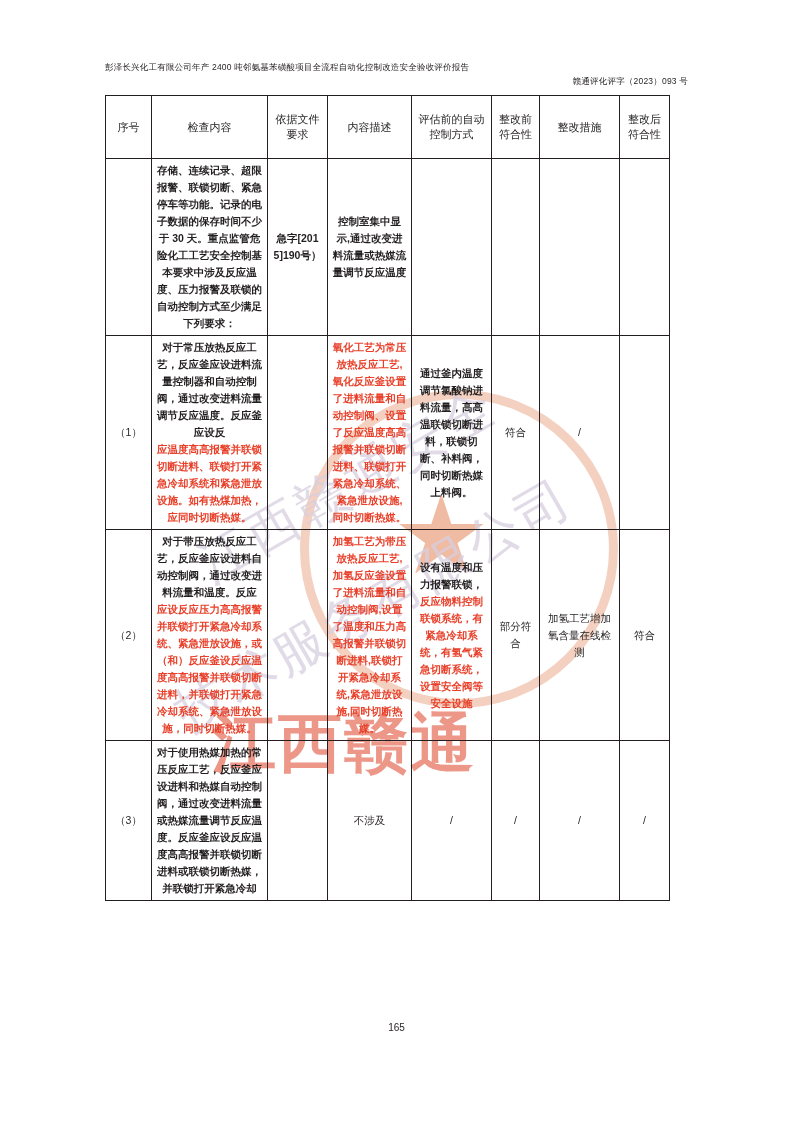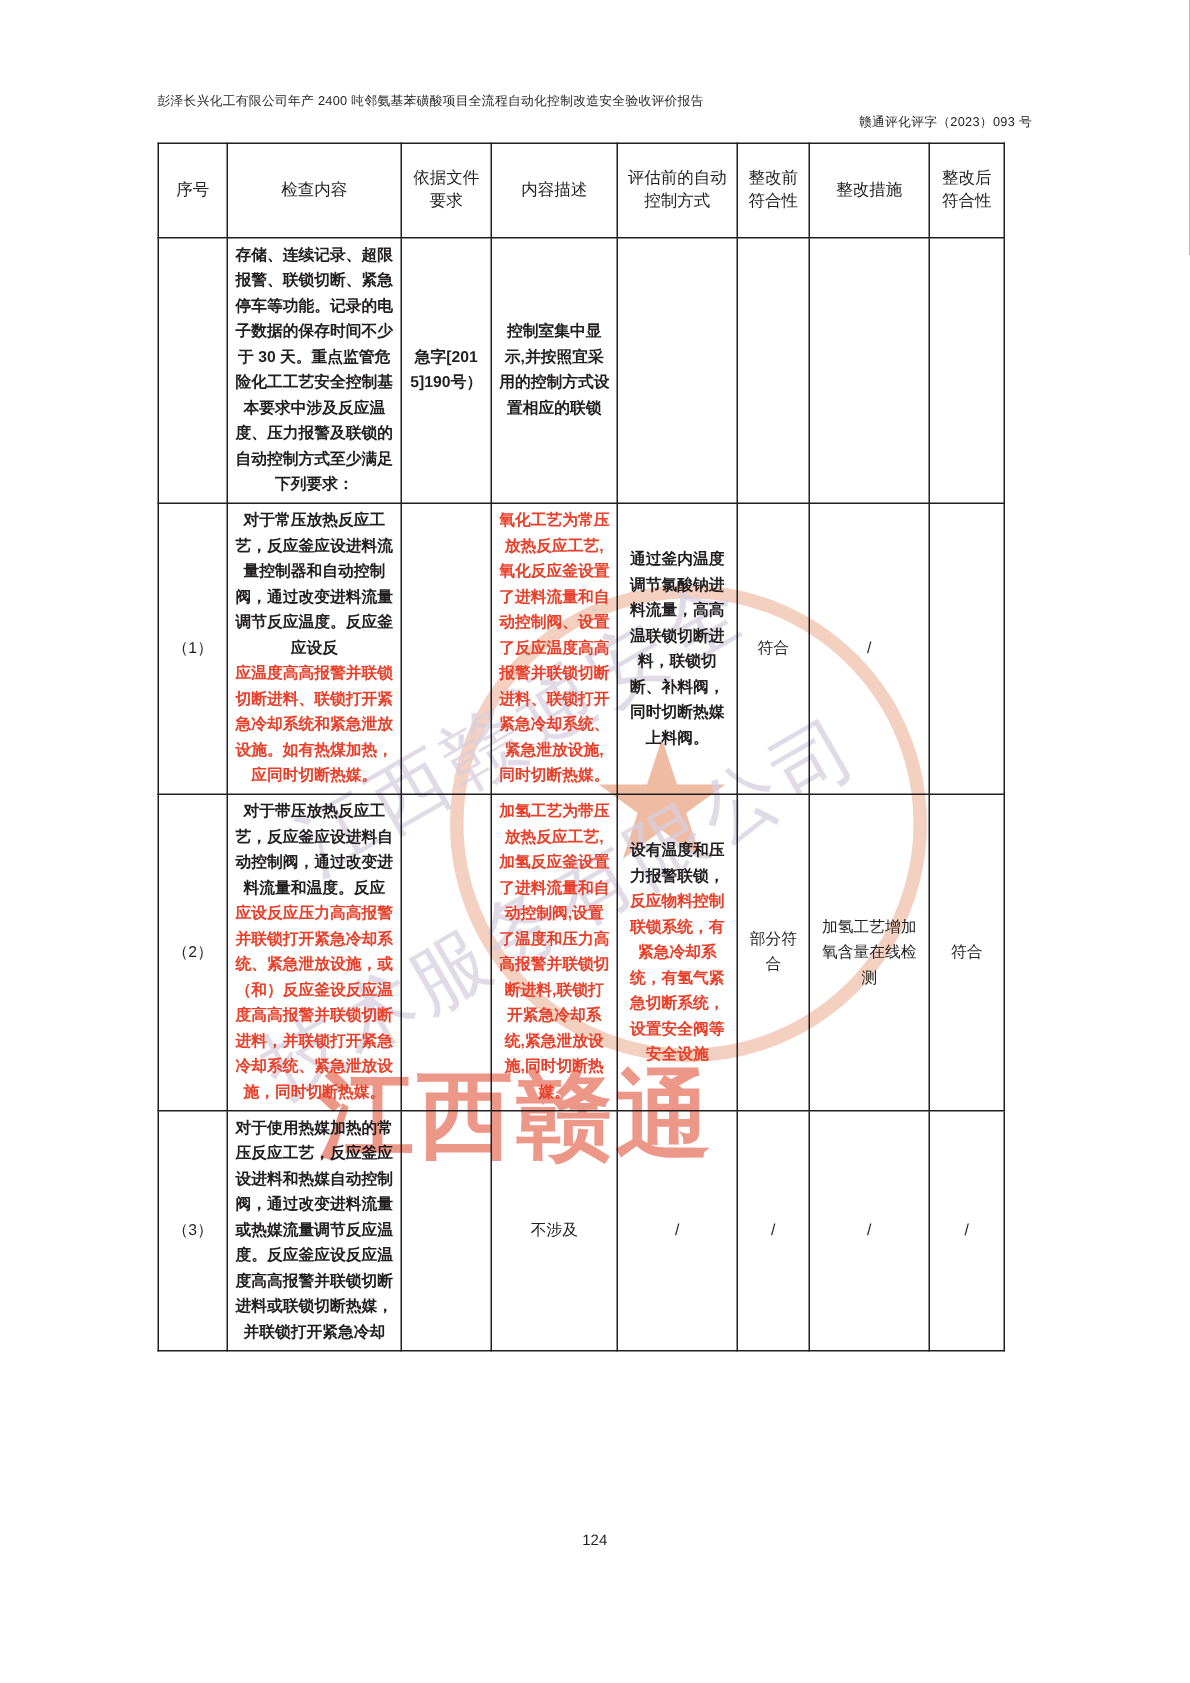--- a/index.html
+++ b/index.html
@@ -194,21 +194,21 @@
 
       <tr>
         <td></td>
         <td class="top">
           <span class="cell-text">存储、连续记录、超限报警、联锁切断、紧急停车等功能。记录的电子数据的保存时间不少于 30 天。重点监管危险化工工艺安全控制基本要求中涉及反应温度、压力报警及联锁的自动控制方式至少满足下列要求：</span>
         </td>
         <td class="top">
           <span class="cell-text">急字[2015]190号）</span>
         </td>
         <td class="top">
-          <span class="cell-text">控制室集中显示,并按照宜采用的控制方式设置相应的联锁</span>
+          <span class="cell-text">控制室集中显示,通过改变进料流量或热媒流量调节反应温度</span>
         </td>
         <td></td>
         <td></td>
         <td></td>
         <td></td>
       </tr>
 
       <tr>
         <td>（1）</td>
         <td class="top mix">
@@ -260,14 +260,14 @@
         </td>
         <td>不涉及</td>
         <td>/</td>
         <td>/</td>
         <td>/</td>
         <td>/</td>
       </tr>
     </tbody>
   </table>
 
-  <div class="pagenum">124</div>
+  <div class="pagenum">165</div>
 </div>
 
 </body></html>

